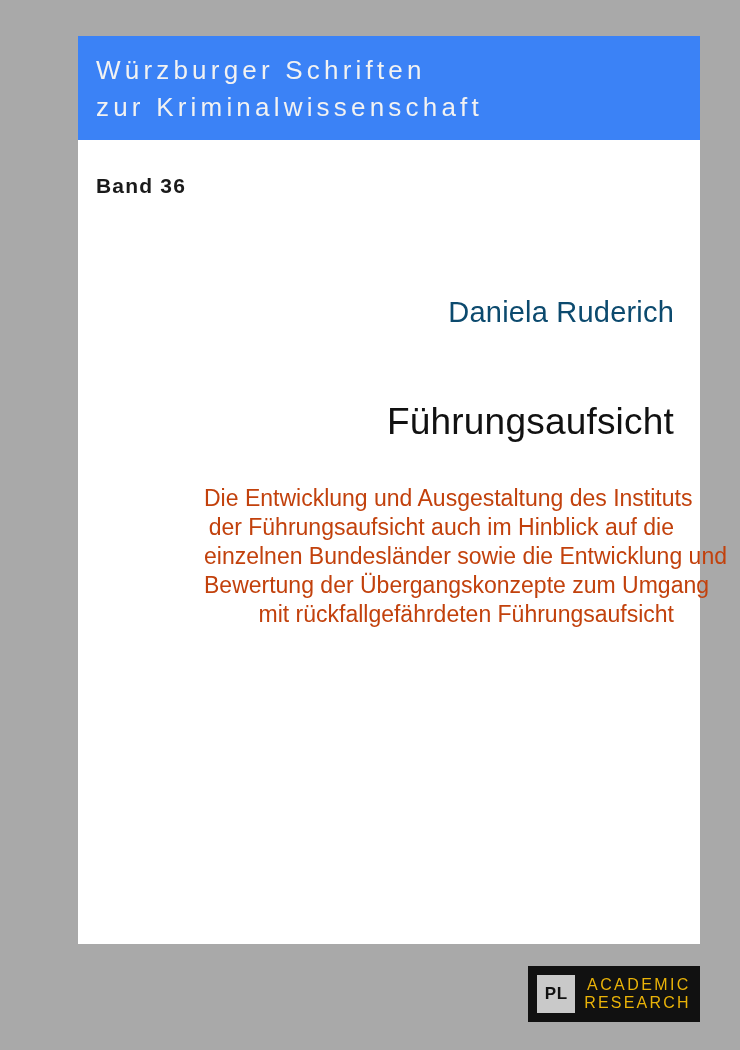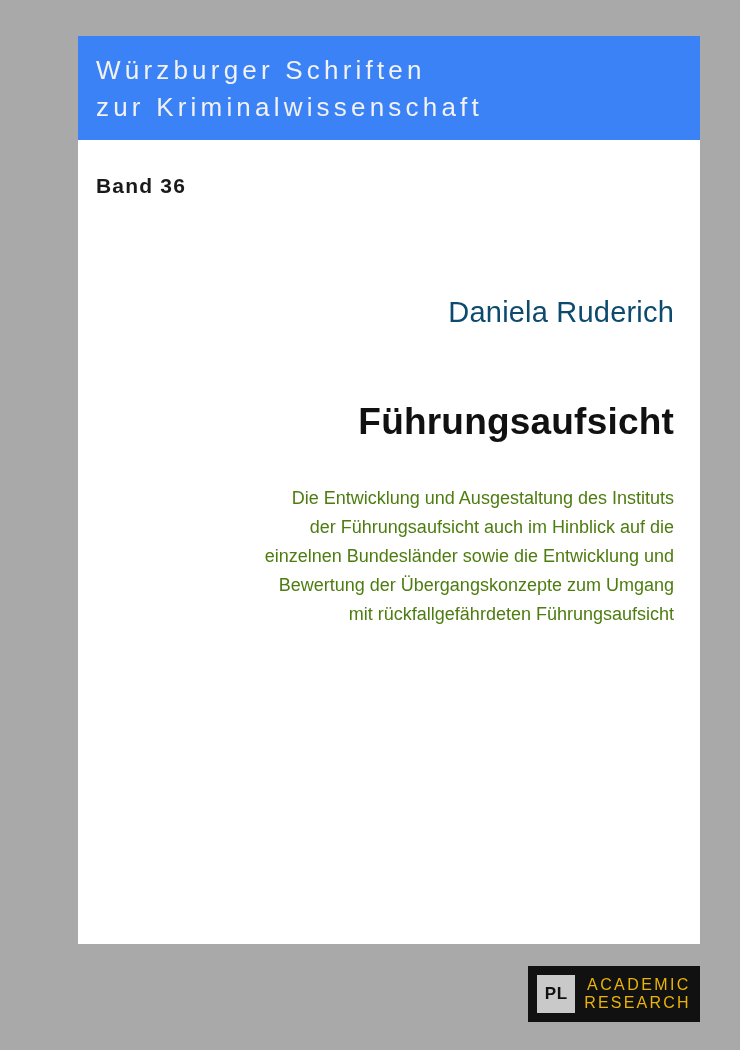--- a/index.html
+++ b/index.html
@@ -68,36 +68,36 @@
     text-align: right;
     letter-spacing: 0.2px;
   }
 
   
   .title {
     position: absolute;
     right: 26px;
     top: 365px;
     font-size: 37px;
-    font-weight: 700;
+    font-weight: 400;
     color: #111111;
     text-align: right;
     letter-spacing: 0.2px;
   }
 
   
   .subtitle {
     position: absolute;
     right: 26px;
     top: 448px;
     width: 470px;
     text-align: right;
-    font-size: 18px;
+    font-size: 23px;
     line-height: 29px;
-    color: #4d7c0f;
+    color: #c2410c;
   }
   .subtitle div {
     white-space: nowrap;
   }
 
   
   .publisher {
     position: absolute;
     left: 528px;
     top: 966px;

